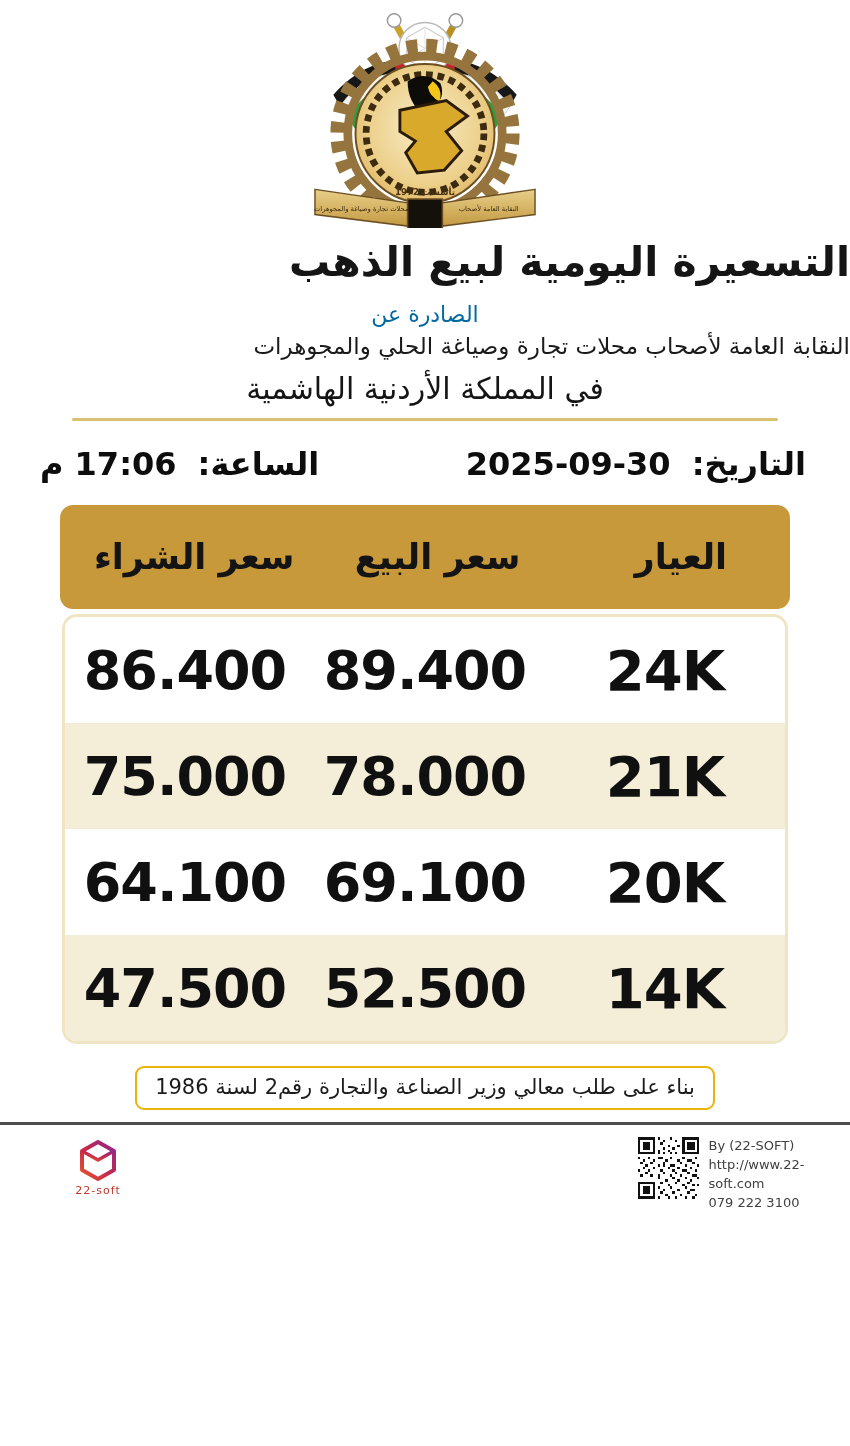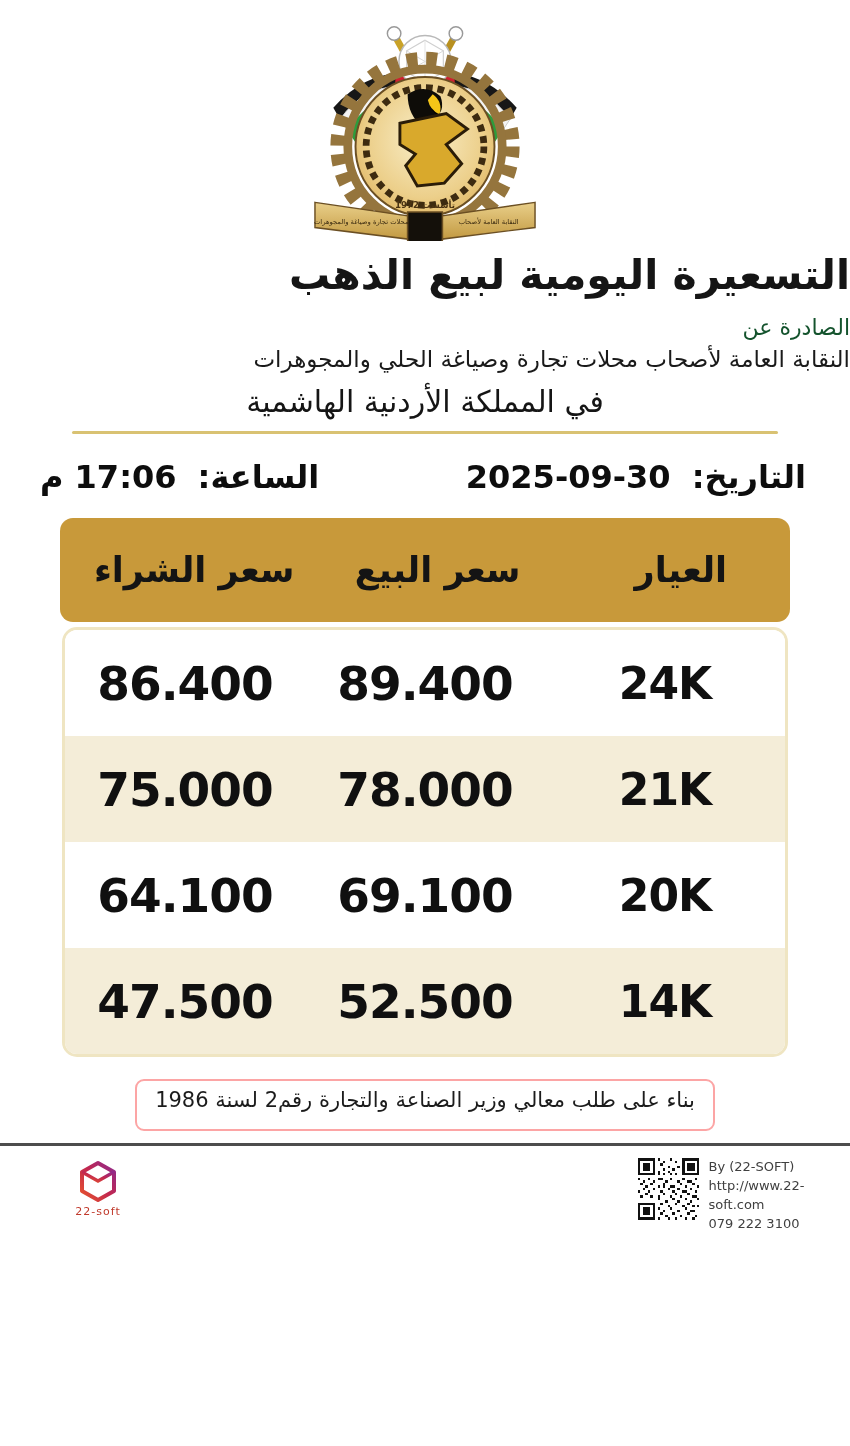--- a/index.html
+++ b/index.html
@@ -5,29 +5,29 @@
   * { margin:0; padding:0; box-sizing:border-box; }
   html,body { width:850px; }
   body {
     height:1446px;
     background:#ffffff;
     font-family:"DejaVu Sans", sans-serif;
     color:#111;
     overflow:hidden;
     position:relative;
   }
-  .emblem-wrap { width:100%; display:flex; justify-content:center; padding-top:19px; }
+  .emblem-wrap { width:100%; display:flex; justify-content:center; padding-top:6px; }
   .page-title {
     text-align:right; direction:rtl;
     font-size:41px; font-weight:bold; color:#151515;
     margin-top:10px; letter-spacing:-0.5px;
   }
   .issued-by {
-    text-align:right; direction:rtl;
-    font-size:22px; color:#14532d; margin-top:16px;
+    text-align:center; direction:rtl;
+    font-size:22px; color:#0369a1; margin-top:16px;
   }
   .org-line {
     text-align:right; direction:rtl;
     font-size:23px; color:#1a1a1a; margin-top:6px;
   }
   .kingdom-line {
     text-align:center; direction:rtl;
     font-size:30px; color:#151515; margin-top:12px;
   }
   .gold-rule {
@@ -55,28 +55,28 @@
     border:3px solid #efe5c2; border-radius:15px;
     overflow:hidden; background:#ffffff;
   }
   .price-row {
     display:grid; grid-template-columns:1fr 1fr 1fr;
     direction:rtl; align-items:center;
     height:106px; background:#ffffff;
   }
   .price-row:nth-child(even) { background:#f4edd8; }
   .price-row .cell {
-    text-align:center; font-size:47px; font-weight:bold;
+    text-align:center; font-size:54px; font-weight:bold;
     color:#101010; letter-spacing:-1px;
   }
-  .price-row .cell.karat { font-size:44px; }
+  .price-row .cell.karat { font-size:56px; }
   .footnote-wrap { display:flex; justify-content:center; margin-top:22px; }
   .footnote-box {
-    direction:rtl; border:2px solid #fca5a5; border-radius:9px;
-    padding:7px 18px 17px 18px; font-size:21px; color:#1c1c1c;
+    direction:rtl; border:2px solid #eab308; border-radius:9px;
+    padding:7px 18px 9px 18px; font-size:21px; color:#1c1c1c;
     background:#fff;
   }
   .page-divider {
     width:100%; height:3px; background:#4d4d4d; margin-top:12px;
   }
   .footer-strip { position:relative; height:110px; }
   .vendor-logo-block {
     position:absolute; left:72px; top:14px; width:52px;
     display:flex; flex-direction:column; align-items:center;
   }

